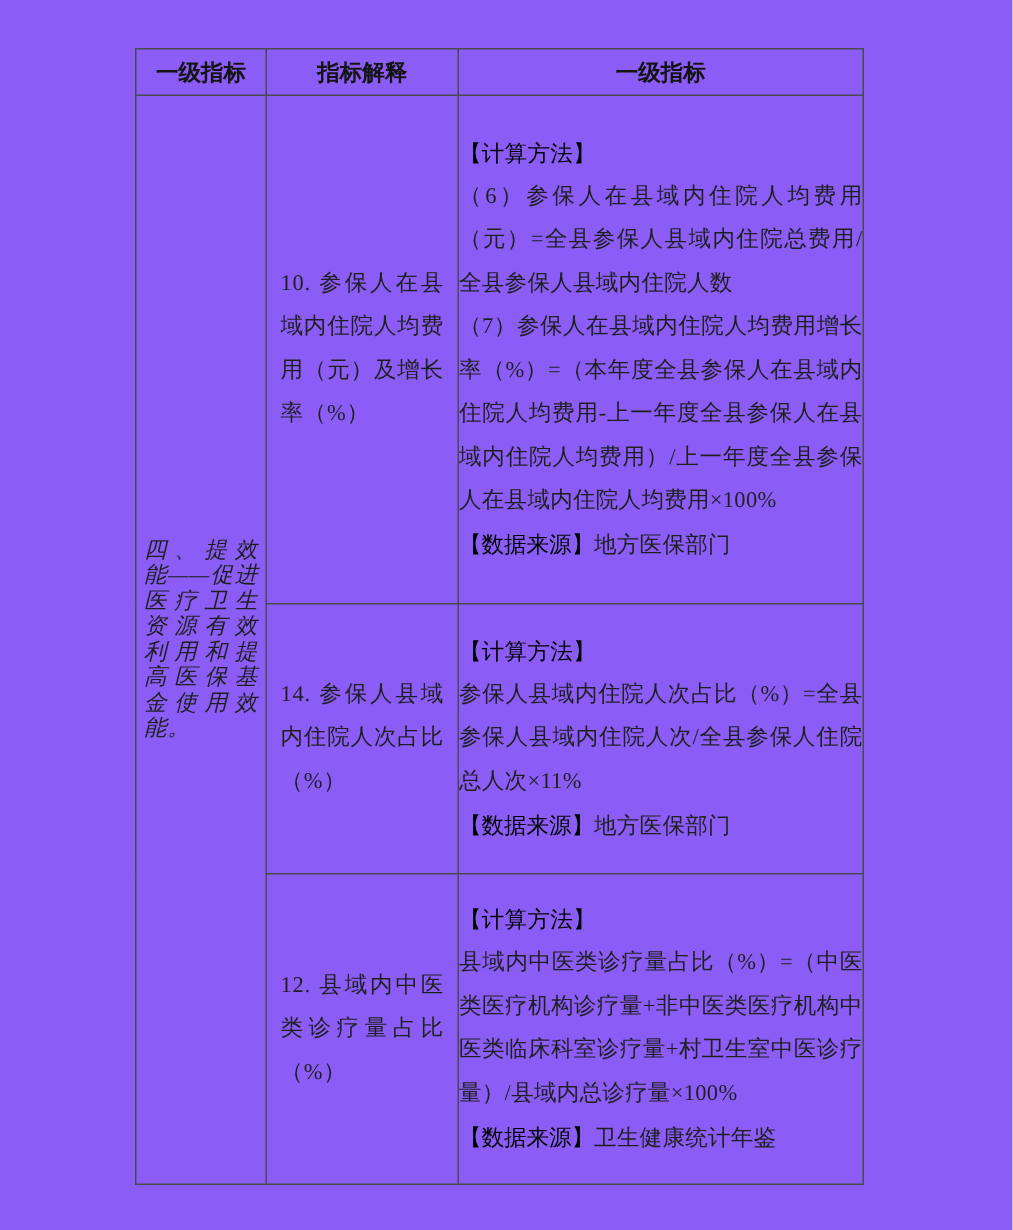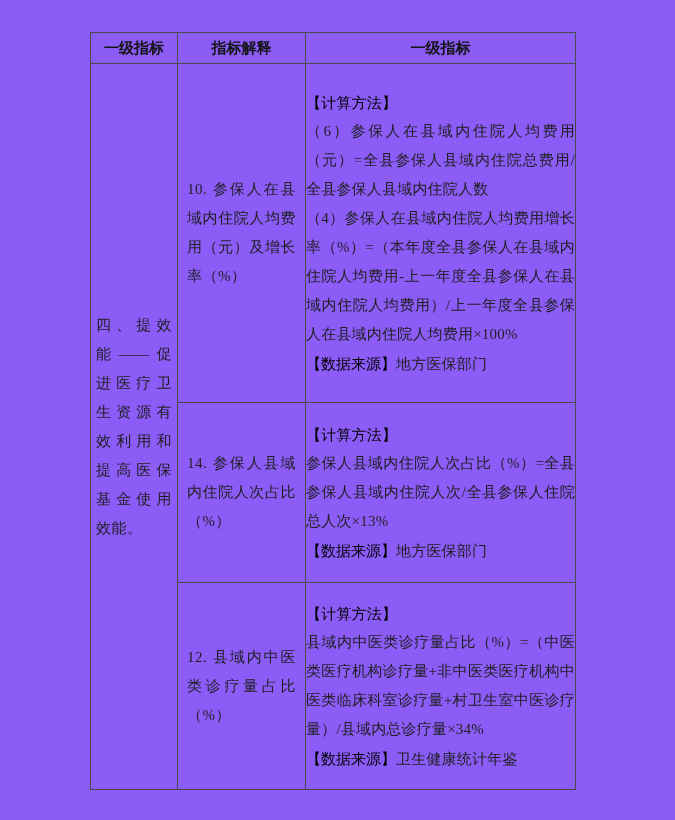--- a/index.html
+++ b/index.html
@@ -42,22 +42,23 @@
   th {
     font-family: "Liberation Sans", "DejaVu Sans", sans-serif;
     font-weight: 700;
     font-size: 15px;
     text-align: center;
     color: #141414;
   }
   td.c1 .cell-text {
     padding: 0 5px;
     text-align: justify;
-    line-height: 29px;
+    line-height: 17px;
     letter-spacing: 0.5px;
+    font-style: italic;
   }
   td.c2 .cell-text {
     padding: 0 9px;
     text-align: justify;
     line-height: 29px;
     letter-spacing: 0.5px;
   }
   td.c3 {
     padding: 6px 8px 6px 8px;
   }
@@ -96,39 +97,39 @@
       <tr class="r1">
         <td class="c1" rowspan="3">
           <div class="cell-text">四、提效能——促进医疗卫生资源有效利用和提高医保基金使用效能。</div>
         </td>
         <td class="c2">
           <div class="cell-text">10. 参保人在县域内住院人均费用（元）及增长率（%）</div>
         </td>
         <td class="c3">
           <p class="lbl">【计算方法】</p>
           <p>（6）参保人在县域内住院人均费用（元）=全县参保人县域内住院总费用/全县参保人县域内住院人数</p>
-          <p>（4）参保人在县域内住院人均费用增长率（%）=（本年度全县参保人在县域内住院人均费用-上一年度全县参保人在县域内住院人均费用）/上一年度全县参保人在县域内住院人均费用×100%</p>
+          <p>（7）参保人在县域内住院人均费用增长率（%）=（本年度全县参保人在县域内住院人均费用-上一年度全县参保人在县域内住院人均费用）/上一年度全县参保人在县域内住院人均费用×100%</p>
           <p class="source-line"><span class="lbl">【数据来源】</span><span>地方医保部门</span></p>
         </td>
       </tr>
       <tr class="r2">
         <td class="c2">
           <div class="cell-text">14. 参保人县域内住院人次占比（%）</div>
         </td>
         <td class="c3">
           <p class="lbl">【计算方法】</p>
-          <p>参保人县域内住院人次占比（%）=全县参保人县域内住院人次/全县参保人住院总人次×13%</p>
+          <p>参保人县域内住院人次占比（%）=全县参保人县域内住院人次/全县参保人住院总人次×11%</p>
           <p class="source-line"><span class="lbl">【数据来源】</span><span>地方医保部门</span></p>
         </td>
       </tr>
       <tr class="r3">
         <td class="c2">
           <div class="cell-text">12. 县域内中医类诊疗量占比（%）</div>
         </td>
         <td class="c3">
           <p class="lbl">【计算方法】</p>
-          <p>县域内中医类诊疗量占比（%）=（中医类医疗机构诊疗量+非中医类医疗机构中医类临床科室诊疗量+村卫生室中医诊疗量）/县域内总诊疗量×34%</p>
+          <p>县域内中医类诊疗量占比（%）=（中医类医疗机构诊疗量+非中医类医疗机构中医类临床科室诊疗量+村卫生室中医诊疗量）/县域内总诊疗量×100%</p>
           <p class="source-line"><span class="lbl">【数据来源】</span><span>卫生健康统计年鉴</span></p>
         </td>
       </tr>
     </tbody>
   </table>
 </div>
 
 </body></html>

